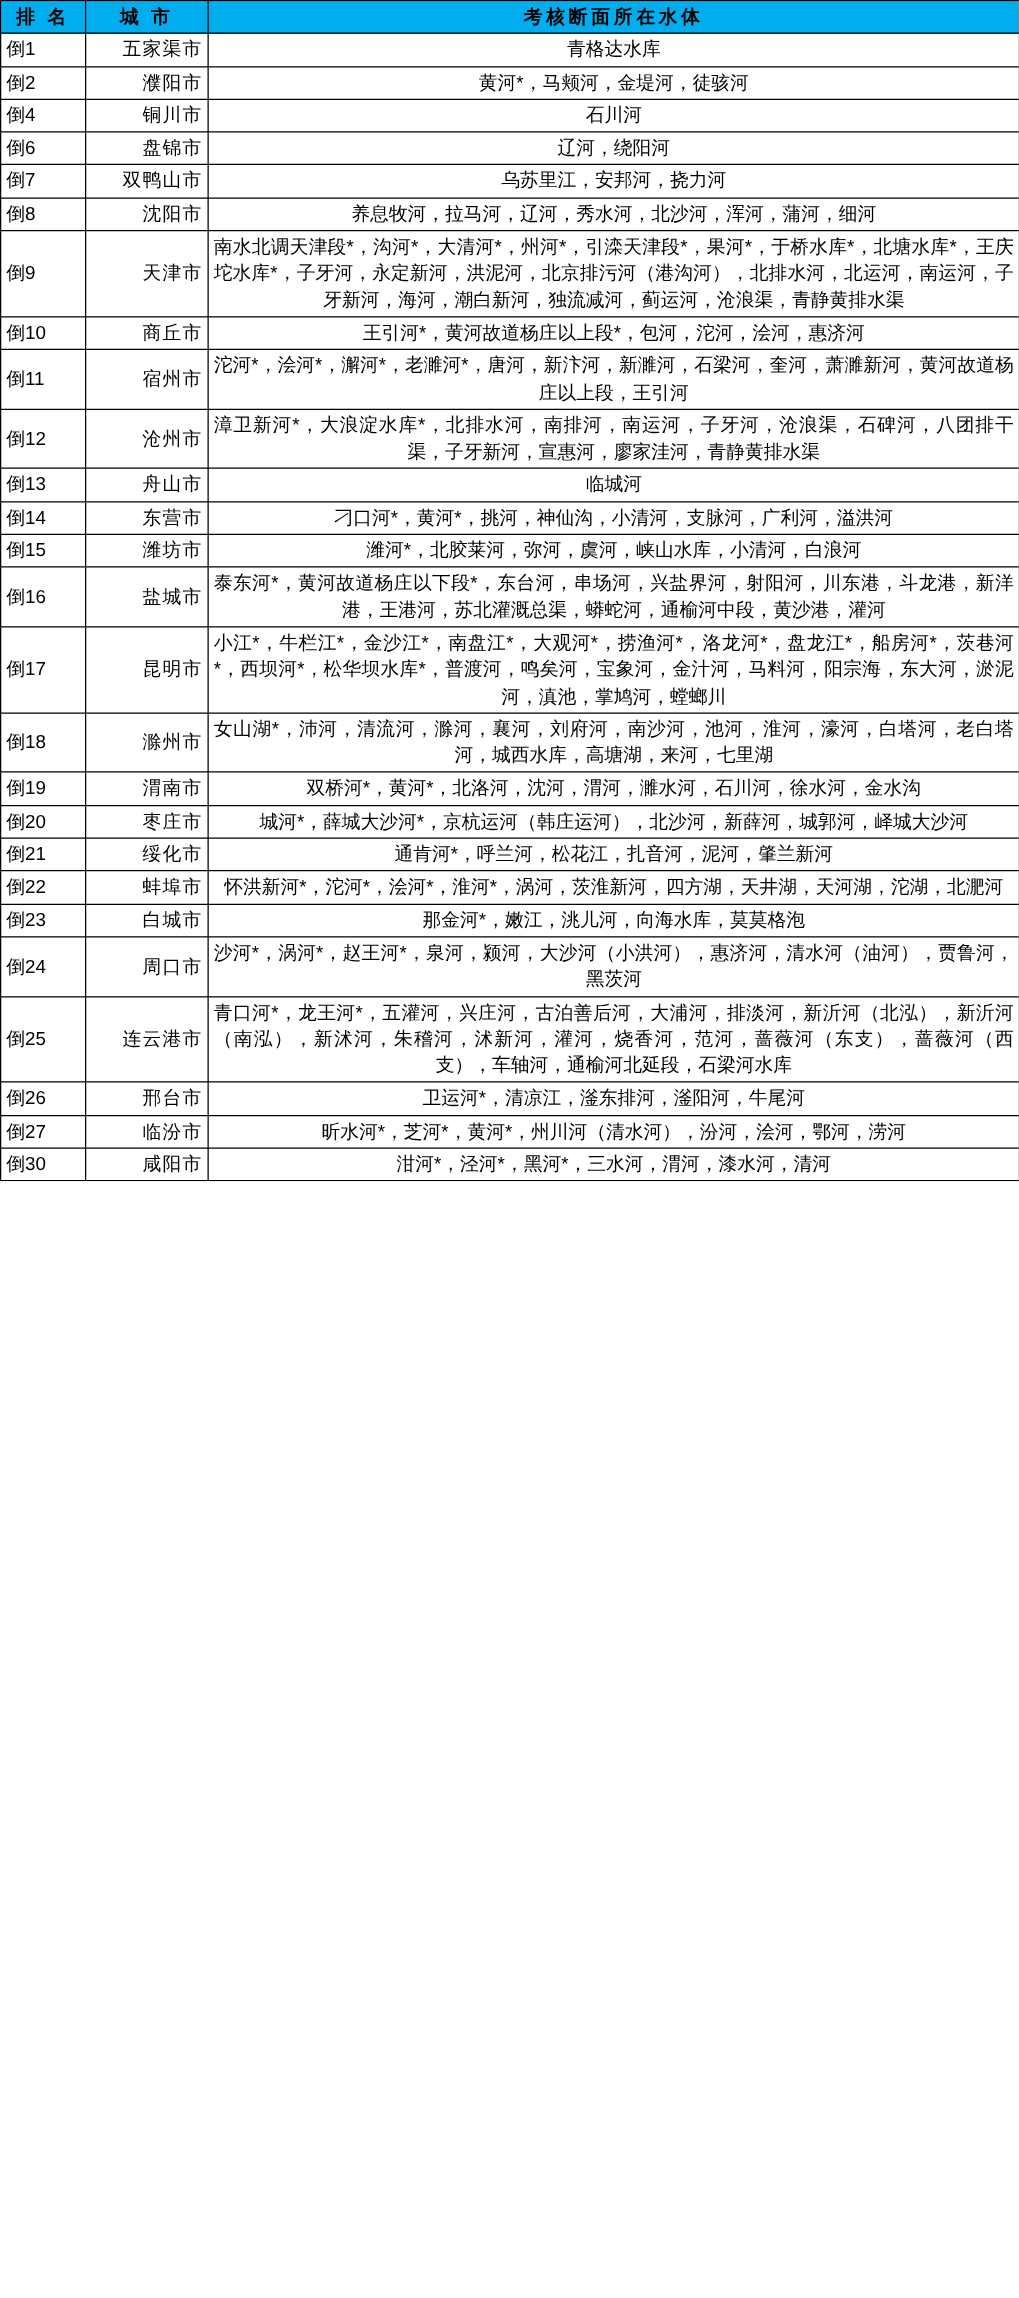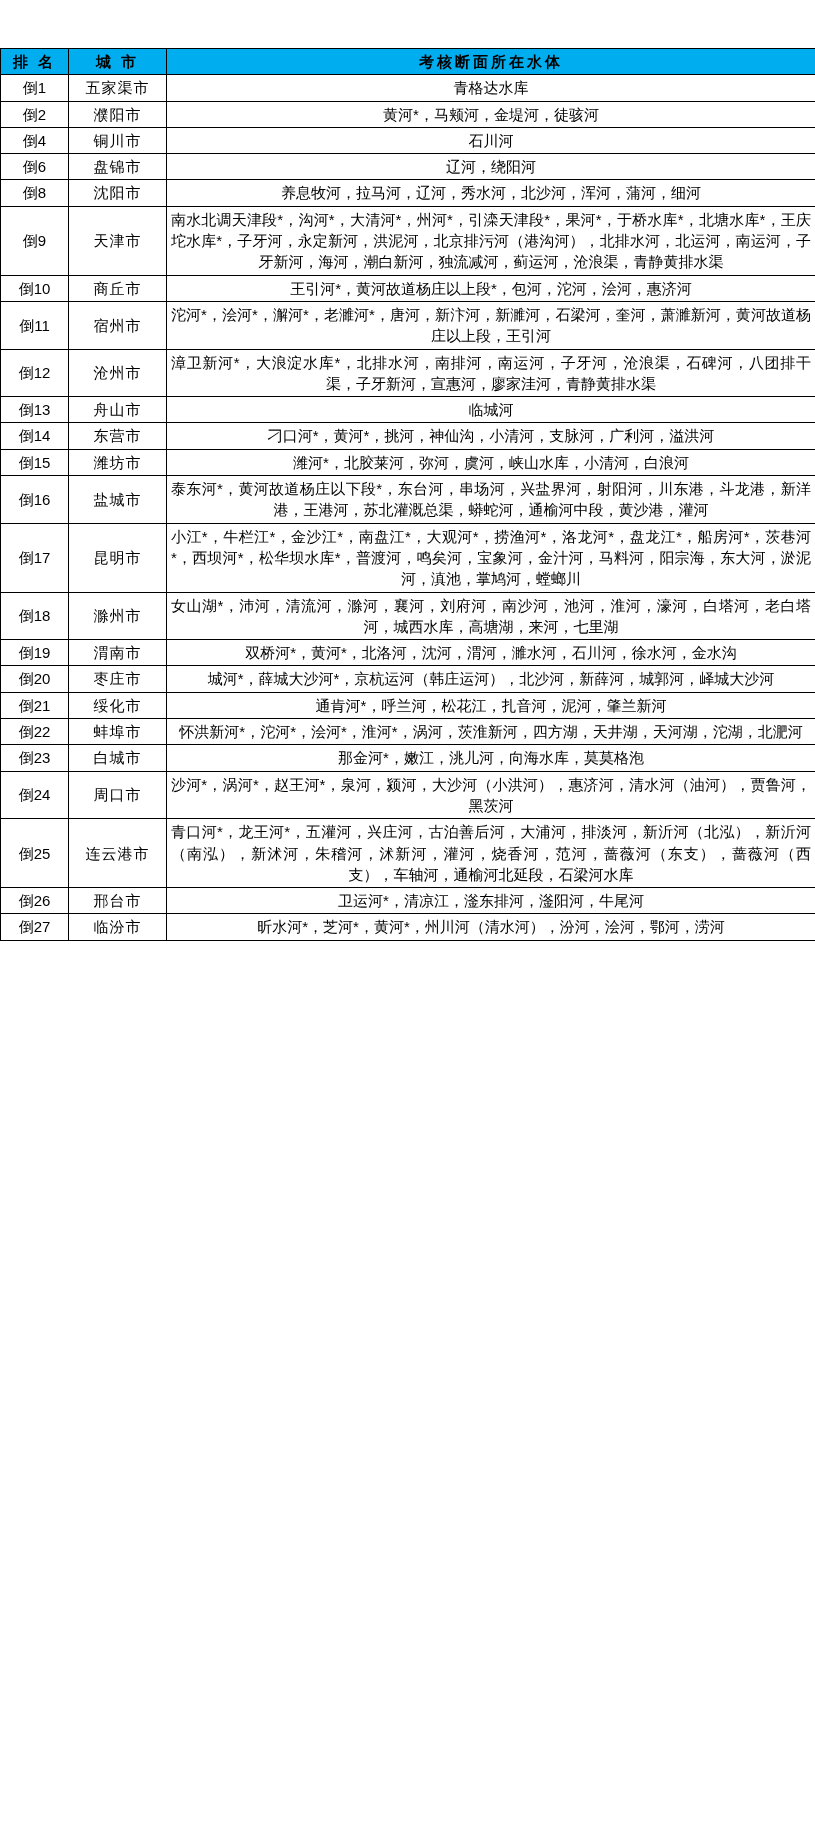--- a/index.html
+++ b/index.html
@@ -8,21 +8,20 @@
     background: #ffffff;
   }
   body {
     font-family: "Liberation Sans", sans-serif;
     width: 815px;
   }
   table.rank-table {
     border-collapse: collapse;
     width: 815px;
     table-layout: fixed;
-    margin-top: 48px;
   }
   table.rank-table th,
   table.rank-table td {
     border: 1px solid #000000;
     padding: 2px 4px;
     font-size: 15px;
     line-height: 1.42;
     color: #000000;
     vertical-align: middle;
   }
@@ -32,25 +31,24 @@
     font-weight: bold;
     text-align: center;
     letter-spacing: 3px;
     font-size: 15px;
     padding: 5px 4px;
   }
   col.c-rank { width: 68px; }
   col.c-city { width: 98px; }
   col.c-water { width: 649px; }
   td.rank-cell {
-    text-align: center;
     white-space: nowrap;
   }
   td.city-cell {
-    text-align: center;
+    text-align: right;
     white-space: nowrap;
     letter-spacing: 1px;
   }
   td.water-cell {
     text-align: justify;
     text-align-last: center;
     padding-left: 6px;
     padding-right: 6px;
   }
   td.water-cell.single {
@@ -89,20 +87,25 @@
         <td class="rank-cell">倒4</td>
         <td class="city-cell">铜川市</td>
         <td class="water-cell single">石川河</td>
       </tr>
       <tr>
         <td class="rank-cell">倒6</td>
         <td class="city-cell">盘锦市</td>
         <td class="water-cell single">辽河，绕阳河</td>
       </tr>
       <tr>
+        <td class="rank-cell">倒7</td>
+        <td class="city-cell">双鸭山市</td>
+        <td class="water-cell single">乌苏里江，安邦河，挠力河</td>
+      </tr>
+      <tr>
         <td class="rank-cell">倒8</td>
         <td class="city-cell">沈阳市</td>
         <td class="water-cell">养息牧河，拉马河，辽河，秀水河，北沙河，浑河，蒲河，细河</td>
       </tr>
       <tr>
         <td class="rank-cell">倒9</td>
         <td class="city-cell">天津市</td>
         <td class="water-cell">南水北调天津段*，沟河*，大清河*，州河*，引滦天津段*，果河*，于桥水库*，北塘水库*，王庆坨水库*，子牙河，永定新河，洪泥河，北京排污河（港沟河），北排水河，北运河，南运河，子牙新河，海河，潮白新河，独流减河，蓟运河，沧浪渠，青静黄排水渠</td>
       </tr>
       <tr>
@@ -187,15 +190,20 @@
       </tr>
       <tr>
         <td class="rank-cell">倒26</td>
         <td class="city-cell">邢台市</td>
         <td class="water-cell single">卫运河*，清凉江，滏东排河，滏阳河，牛尾河</td>
       </tr>
       <tr>
         <td class="rank-cell">倒27</td>
         <td class="city-cell">临汾市</td>
         <td class="water-cell">昕水河*，芝河*，黄河*，州川河（清水河），汾河，浍河，鄂河，涝河</td>
+      </tr>
+      <tr>
+        <td class="rank-cell">倒30</td>
+        <td class="city-cell">咸阳市</td>
+        <td class="water-cell">泔河*，泾河*，黑河*，三水河，渭河，漆水河，清河</td>
       </tr>
     </tbody>
 </table>
 
 </body></html>

